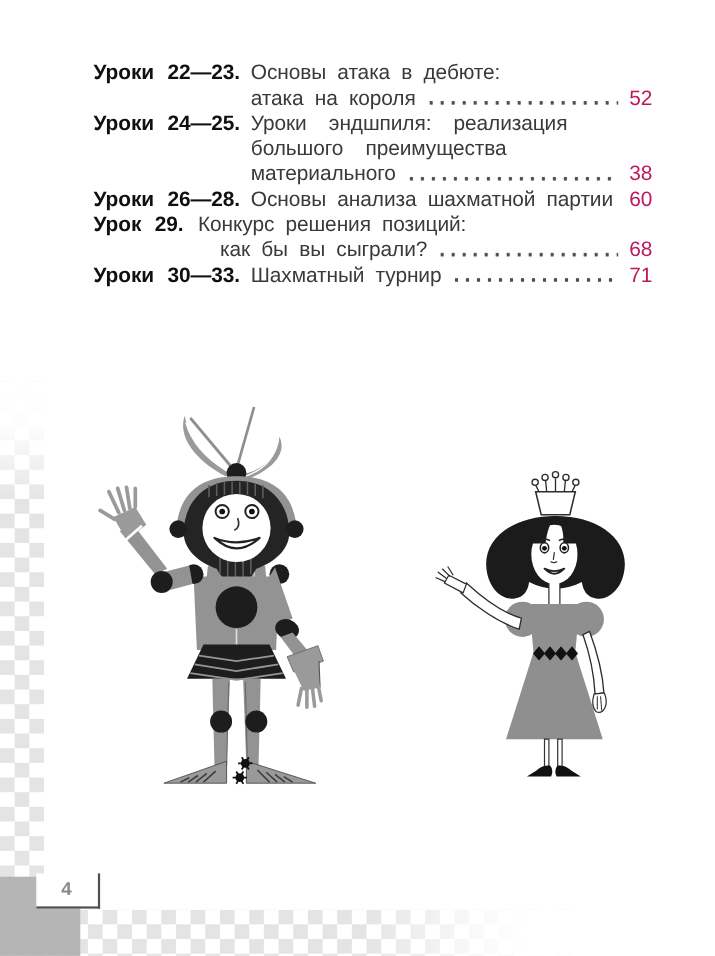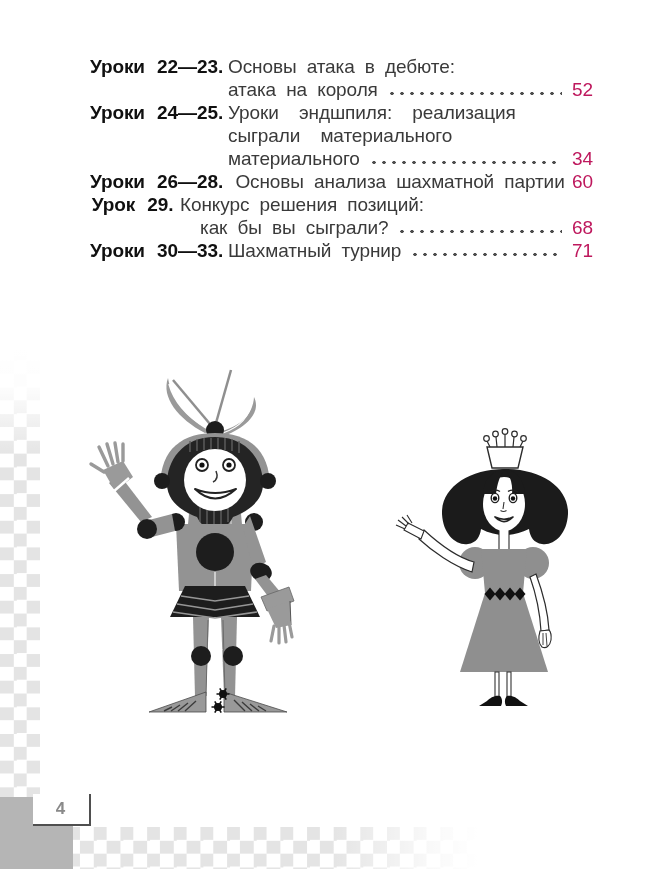--- a/index.html
+++ b/index.html
@@ -53,21 +53,21 @@
   .pagenum-box span{
     color:#8a8a8a; font-weight:bold; font-size:17px; letter-spacing:1px;
   }
 
   
   .toc{
     position:absolute; left:85px; top:55px; width:508px;
     font-size:19px; line-height:23px; color:#3a3a3a;
     letter-spacing:-0.1px; word-spacing:5px; white-space:nowrap;
   }
-  .row{display:flex; align-items:baseline; height:23px;text-align:center;}
+  .row{display:flex; align-items:baseline; height:23px;}
   .lbl{flex:0 0 143px; font-weight:bold; color:#101010; word-spacing:7px;}
   .lbl.short{flex:0 0 95px;}
   .txt{flex:0 0 auto;}
   .txt.grow{flex:1 1 auto;}
   .txt.wide{word-spacing:15px;}
   .indent{padding-left:143px;}
   .indent2{padding-left:115px;}
   .leader{
     flex:1 1 auto; align-self:stretch;
     margin:0 10px 0 9px;
@@ -92,26 +92,26 @@
   <div class="row indent">
     <span class="txt">атака на короля</span>
     <span class="leader"></span>
     <span class="pg">52</span>
   </div>
   <div class="row">
     <span class="lbl">Уроки 24—25.</span>
     <span class="txt wide">Уроки эндшпиля: реализация</span>
   </div>
   <div class="row indent">
-    <span class="txt wide">сыграли материального</span>
+    <span class="txt wide">большого преимущества</span>
   </div>
   <div class="row indent">
     <span class="txt">материального</span>
     <span class="leader"></span>
-    <span class="pg">34</span>
+    <span class="pg">38</span>
   </div>
   <div class="row">
     <span class="lbl">Уроки 26—28.</span>
     <span class="txt grow">Основы анализа шахматной партии</span>
     <span class="pg">60</span>
   </div>
   <div class="row">
     <span class="lbl short">Урок 29.</span>
     <span class="txt">Конкурс решения позиций:</span>
   </div>

